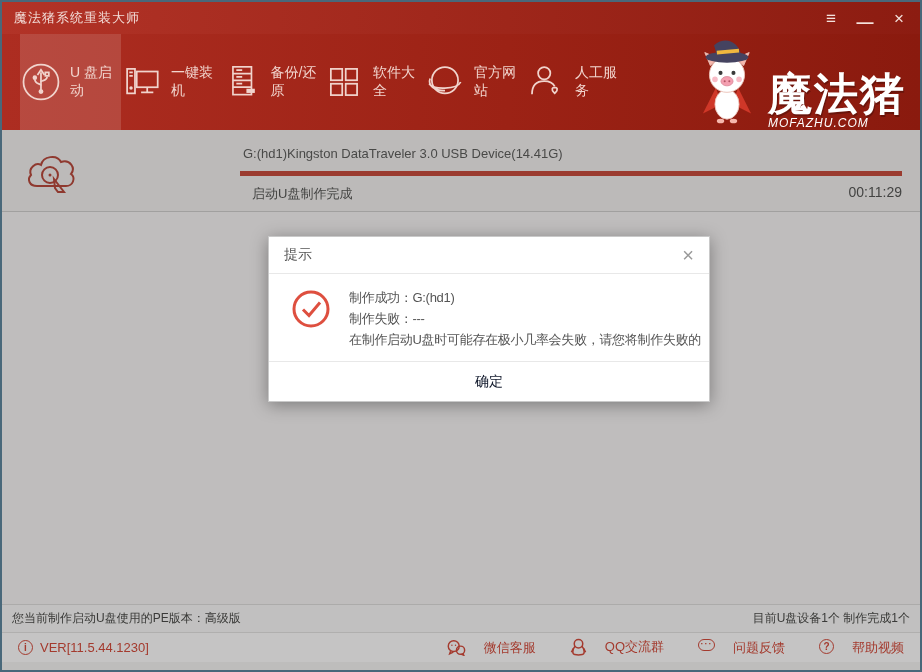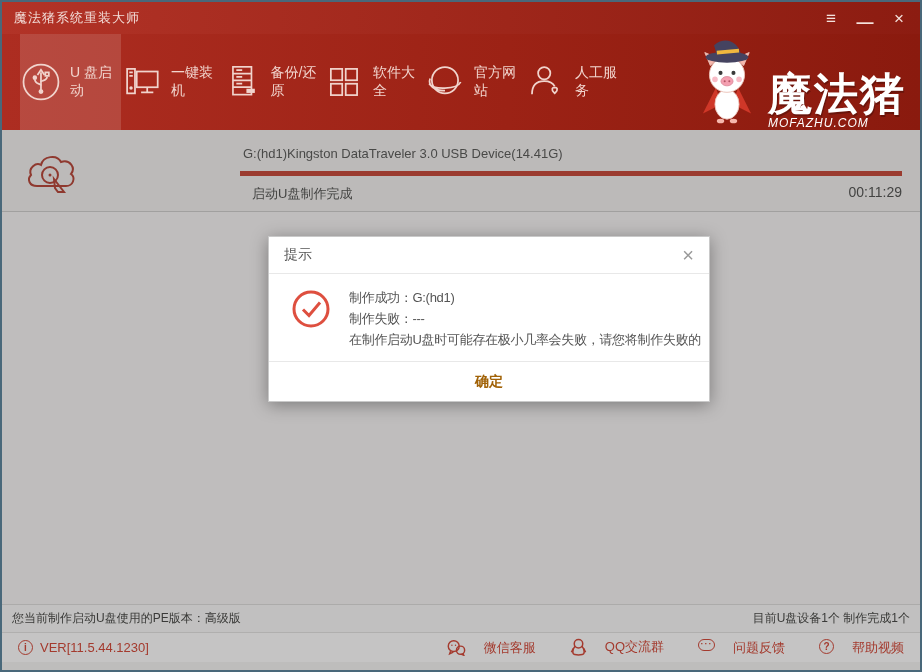--- a/index.html
+++ b/index.html
@@ -75,21 +75,21 @@
     background:#fff; border:1px solid #c9c9c9; box-shadow:0 3px 16px rgba(0,0,0,.35);
     display:flex; flex-direction:column;margin-left:28px;
   }
   .dialog-header{ height:37px; border-bottom:1px solid #e8e8e8; display:flex; align-items:center; padding:0 15px; }
   .dialog-title{ font-size:14px; color:#555; }
   .dialog-close{ margin-left:auto; color:#999; font-size:20px; line-height:1; cursor:pointer; }
   .dialog-body{ position:relative; flex:1; padding:13px 14px 0 80px; }
   .check-icon{ position:absolute; left:22px; top:15px; }
   .dialog-line{ font-size:13px; line-height:21px; color:#555; white-space:nowrap; letter-spacing:-0.3px; }
   .dialog-footer{ height:40px; border-top:1px solid #e8e8e8; display:flex; align-items:center; justify-content:center; }
-  .confirm-btn{ font-size:14px; color:#a16207; cursor:pointer; padding:6px 40px; background:none; border:none; font-family:inherit;font-weight:bold; }
+  .confirm-btn{ font-size:14px; color:#0f172a; cursor:pointer; padding:6px 40px; background:none; border:none; font-family:inherit; }
 </style>
 </head>
 <body>
 
 <div class="window">
 
   <div class="titlebar">
     <span class="app-title">魔法猪系统重装大师</span>
     <span class="win-controls">
       <span class="win-btn">≡</span>

